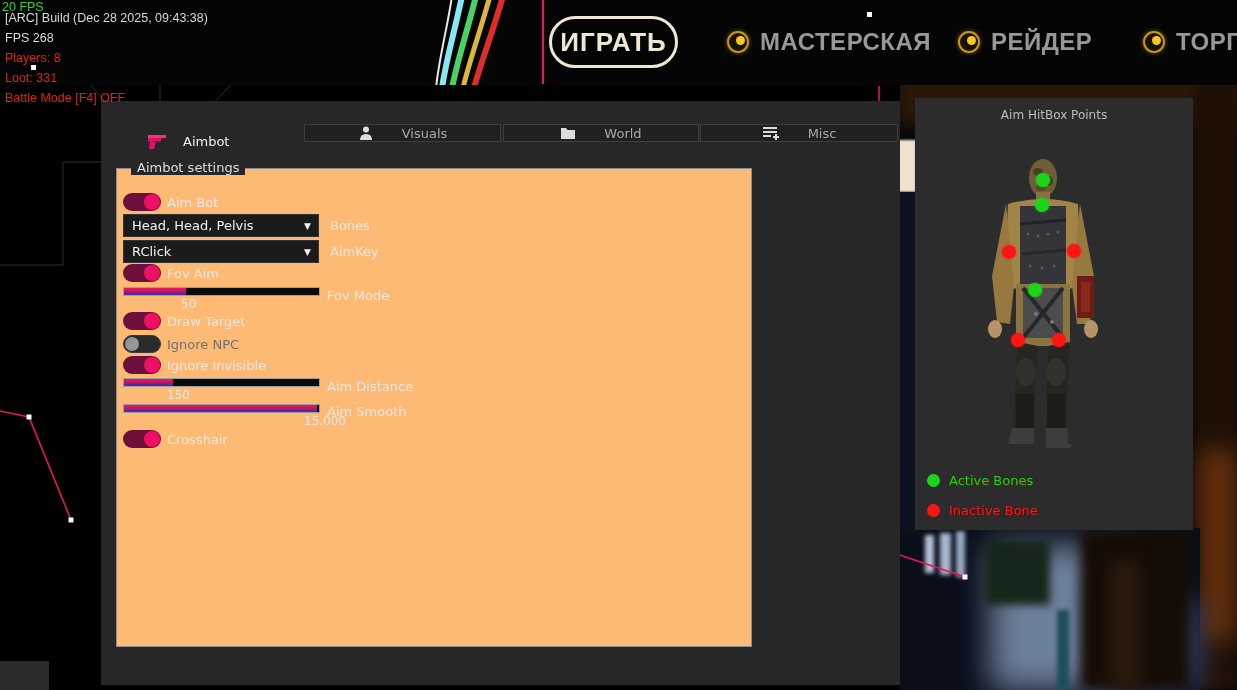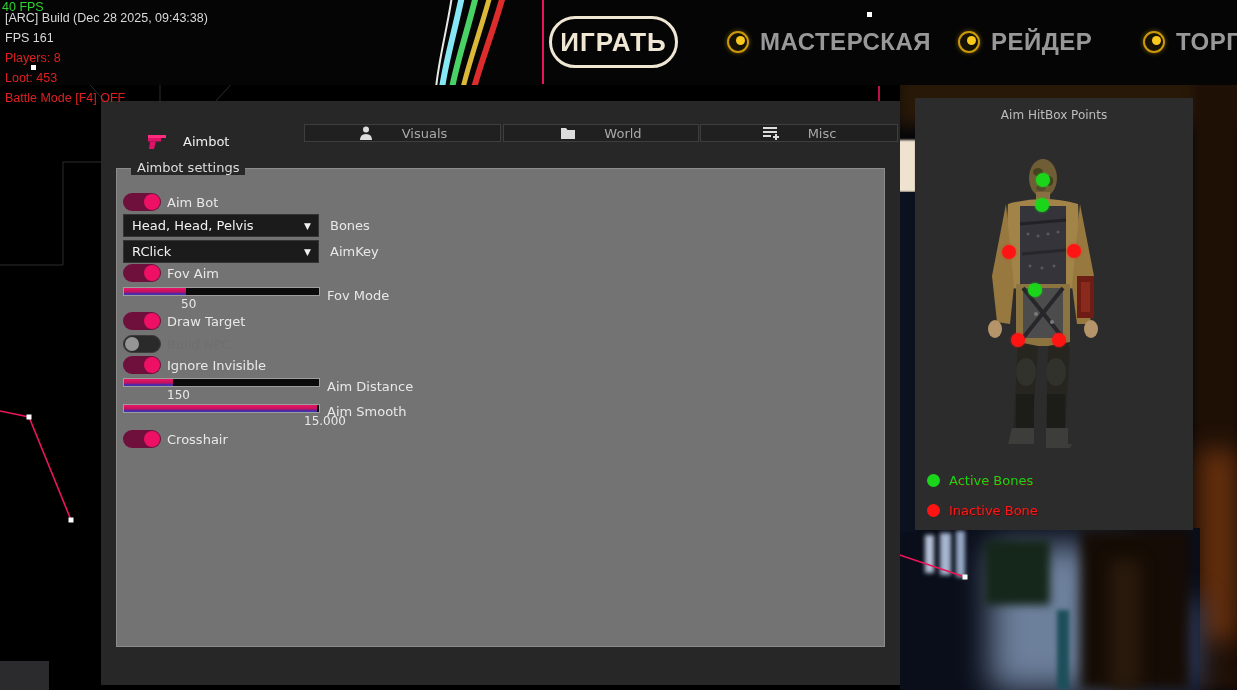--- a/index.html
+++ b/index.html
@@ -36,21 +36,21 @@
   .hud .red   { color:#e02020; }
   .corner-box { position:absolute; left:0; top:661px; width:49px; height:29px; background:#2b2b2d; z-index:6; }
   
   .panel-main { position:absolute; left:101px; top:101px; width:799px; height:584px; background:#272727; z-index:10; }
   .tab-active { position:absolute; left:30px; top:23px; width:170px; height:35px; display:flex; align-items:center; gap:16px; padding-left:16px; cursor:pointer; }
   .tab-box { position:absolute; top:23px; height:18px; background:#202020; border:1px solid #3e3e3e; display:flex; align-items:center; justify-content:center; gap:28px; cursor:pointer; }
   .tab-label { font-size:13px; color:#a9a9a9; }
   .tab-active .tab-label { color:#efefef; }
   .ticon { display:flex; align-items:center; }
   
-  .groupbox { position:absolute; left:15px; top:67px; width:769px; height:479px; background:#737373; border:1px solid #8c8c8c; }
+  .groupbox { position:absolute; left:15px; top:67px; width:636px; height:479px; background:#fdba74; border:1px solid #8c8c8c; }
   .group-title { position:absolute; left:14px; top:-9px; background:#272727; padding:0 6px; font-size:13px; color:#dedede; white-space:nowrap; }
   
   .ctl-row { position:absolute; height:18px; display:flex; align-items:center; }
   .toggle { width:38px; height:18px; border-radius:9px; position:relative; cursor:pointer; flex:0 0 38px; }
   .toggle.on  { background:#6e0f3c; }
   .toggle.on::after { content:''; position:absolute; width:16px; height:16px; border-radius:50%; background:#ee1065; right:1px; top:1px; }
   .toggle.off { background:#2a2a2a; border:1px solid #3c3c3c; }
   .toggle.off::after { content:''; position:absolute; width:14px; height:14px; border-radius:50%; background:#969696; left:1px; top:1px; }
   .ctl-label { margin-left:6px; font-size:13px; color:#e8e8e8; white-space:nowrap; }
   .ctl-label.dim { color:#6f6f6f; }
@@ -148,25 +148,25 @@
     <g fill="#ffffff">
       <rect x="26.5" y="414.5" width="5" height="5"></rect>
       <rect x="68.5" y="517.5" width="5" height="5"></rect>
       <rect x="962.5" y="574.5" width="5" height="5"></rect>
       <rect x="31" y="65" width="5" height="5"></rect>
       <rect x="867" y="12" width="5" height="5"></rect>
     </g>
   </svg>
 
   <div class="hud">
-    <div class="green" style="left:2px;top:0">40 FPS</div>
+    <div class="green" style="left:2px;top:0">20 FPS</div>
     <div class="white" style="left:5px;top:11px">[ARC] Build (Dec 28 2025, 09:43:38)</div>
-    <div class="white" style="left:5px;top:31px">FPS 161</div>
+    <div class="white" style="left:5px;top:31px">FPS 268</div>
     <div class="red" style="left:5px;top:51px">Players:  8</div>
-    <div class="red" style="left:5px;top:71px">Loot:  453</div>
+    <div class="red" style="left:5px;top:71px">Loot:  331</div>
     <div class="red" style="left:5px;top:91px">Battle Mode [F4] OFF</div>
   </div>
 
   <div class="corner-box"></div>
 
   <div class="panel-main">
 
     <div class="tab-active">
       <span class="ticon">
         <svg width="20" height="16" viewBox="0 0 20 16">
@@ -242,21 +242,21 @@
     <span class="slider-val" style="left:80px;top:196px">50</span>
     <span class="side-label" style="left:226px;top:187px">Fov Mode</span>
 
     <div class="ctl-row" style="left:22px;top:211px">
       <span class="toggle on"></span>
       <span class="ctl-label">Draw Target</span>
     </div>
 
     <div class="ctl-row" style="left:22px;top:234px">
       <span class="toggle off"></span>
-      <span class="ctl-label dim">Build NPC</span>
+      <span class="ctl-label dim">Ignore NPC</span>
     </div>
 
     <div class="ctl-row" style="left:22px;top:255px">
       <span class="toggle on"></span>
       <span class="ctl-label">Ignore Invisible</span>
     </div>
 
     <div class="slider" style="top:277px">
       <div class="fill" style="width: 25%;"></div>
     </div>

